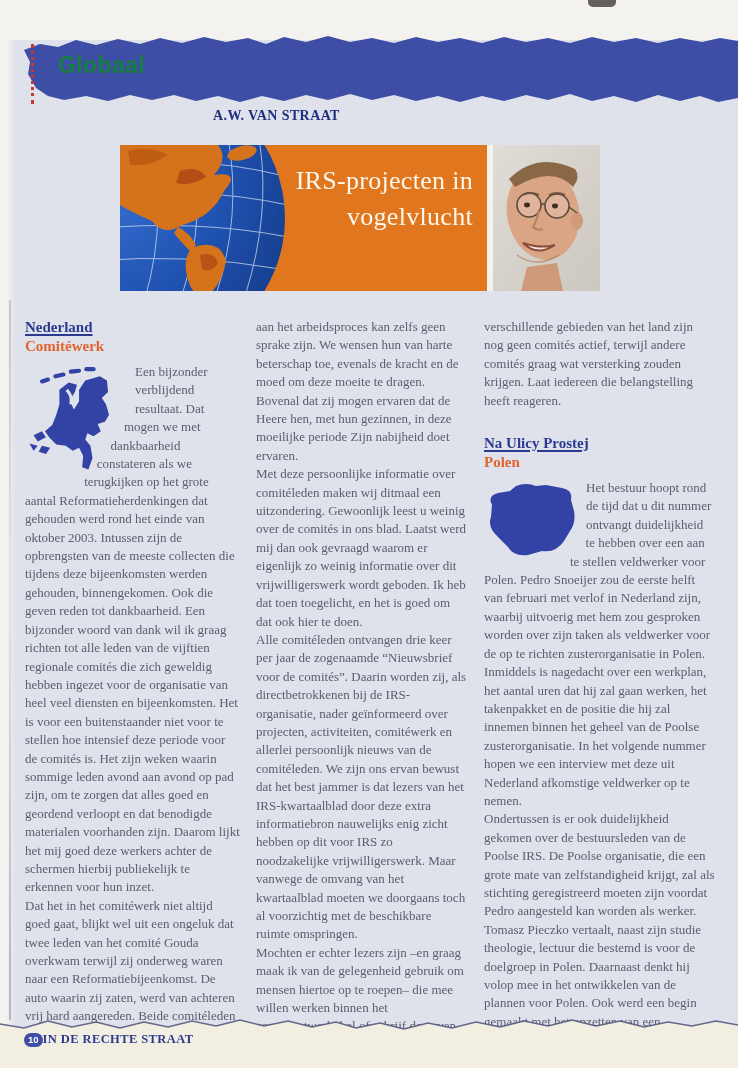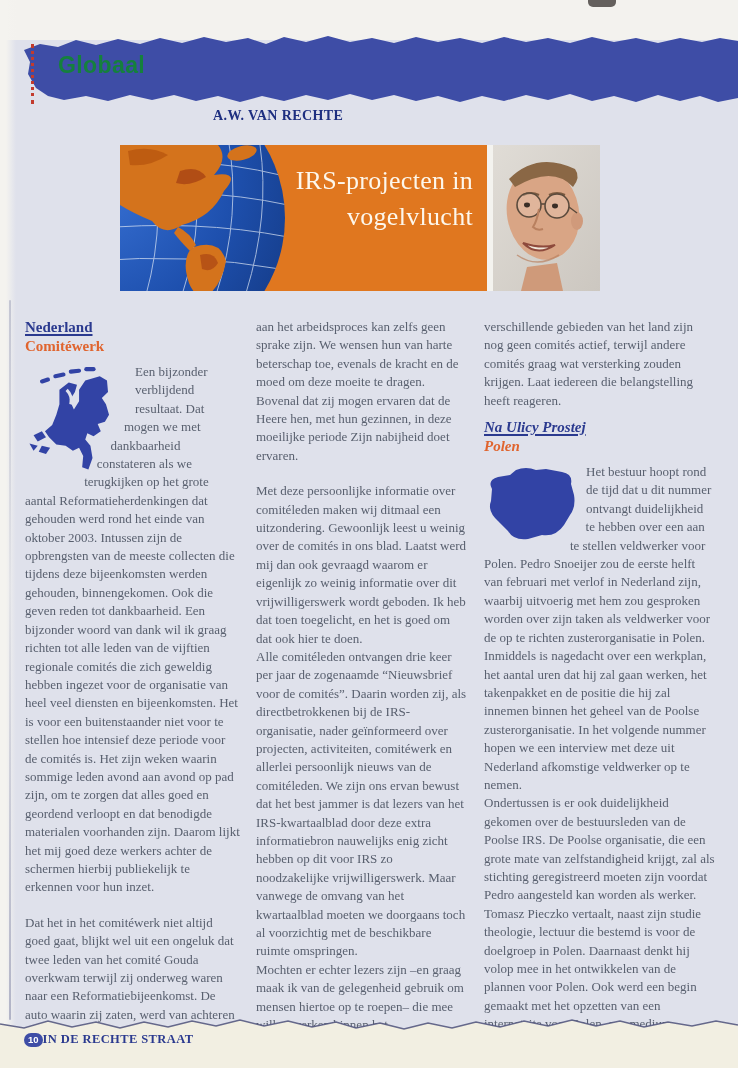--- a/index.html
+++ b/index.html
@@ -35,23 +35,23 @@
     padding:18px 14px 16px 0; color:#fdf7ec; text-align:right;
   }
   .title-line { font-size:26px; line-height:36px; font-weight:normal; letter-spacing:.3px; }
   .photo-gap { width:6px; height:146px; background:#f4f3ef; flex:none; }
   .photo-panel { width:107px; height:146px; flex:none; }
 
   .columns { position:absolute; left:25px; top:318px; width:690px; display:flex; gap:16px; }
   .col { font-size:13px; line-height:18.4px; color:#59606f; }
   .col1 { width:215px; } .col2 { width:212px; } .col3 { width:231px; }
   .col p { margin:0; }
-  .col p.gap { margin-top:17px; }
+  .col p.gap { }
   .h-block { margin:0 0 7px 0; line-height:19px; }
-  .h-block.later { margin-top:8px;font-style:italic; }
+  .h-block.later { margin-top:24px; }
   .h-blue {
     display:block; color:#2b3a8f; font-weight:bold; font-size:15px;
     text-decoration:underline; text-decoration-thickness:1.5px; text-underline-offset:2px;
   }
   .h-orange { display:block; color:#e0642e; font-weight:bold; font-size:15px; }
 
   .nl-map { float:left; width:104px; height:122px; margin:2px 6px 2px 0;
     shape-outside:polygon(0 0, 100% 0, 96% 28%, 80% 48%, 64% 66%, 50% 84%, 38% 100%, 0 100%);
     shape-margin:6px; }
   .pl-map { float:left; width:94px; height:88px; margin:2px 8px 2px 0;
@@ -80,21 +80,21 @@
     <path fill="#3e4da6" d="M24,20 L40,14 L58,17 L76,10 L96,15 L118,9 L140,14 L160,8 L182,13 L204,7 L226,12
       L248,8 L266,14 L284,7 L306,12 L328,6 L350,12 L372,8 L394,13 L416,7 L438,12 L460,8 L482,13 L504,7
       L526,12 L548,8 L570,13 L592,7 L614,12 L636,8 L658,13 L680,8 L702,12 L720,8 L738,11 L738,68
       L718,72 L700,66 L680,71 L658,65 L636,72 L614,66 L592,71 L570,64 L548,70 L526,65 L504,71 L482,66
       L460,72 L438,66 L416,71 L394,65 L372,70 L350,64 L328,70 L306,65 L284,71 L262,66 L240,72 L218,66
       L196,71 L174,65 L152,70 L130,65 L108,71 L86,66 L64,70 L48,66 L36,58 L28,44 L30,32 Z"></path>
   </svg>
   <div class="globaal">Globaal</div>
   <div class="red-dots"></div>
 
-  <div class="author">A.W. VAN RECHTE</div>
+  <div class="author">A.W. VAN STRAAT</div>
 
   <div class="figure">
     <svg class="globe-panel" viewBox="0 0 175 146">
       <rect width="175" height="146" fill="#e0771f"></rect>
       <defs>
         <clipPath id="sphereClip">
             <circle cx="25" cy="73" r="140"></circle>
           </clipPath>
         <radialGradient id="ocean" cx="30%" cy="35%" r="85%">
           <stop offset="0%" stop-color="#3a74d8"></stop>

